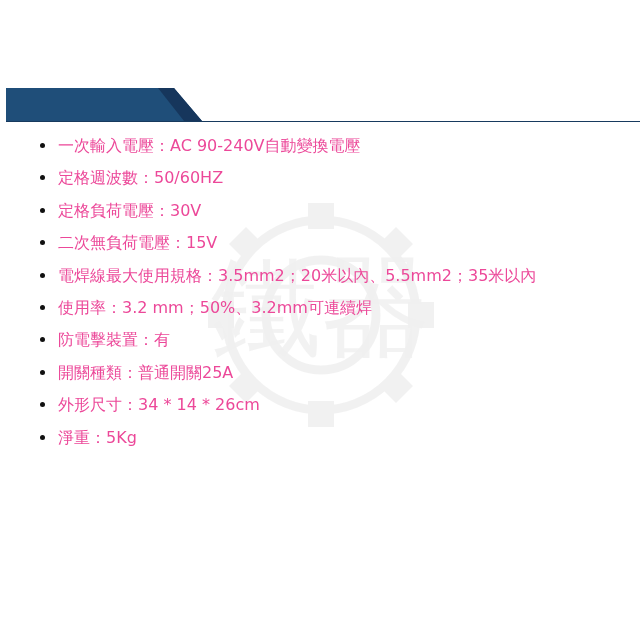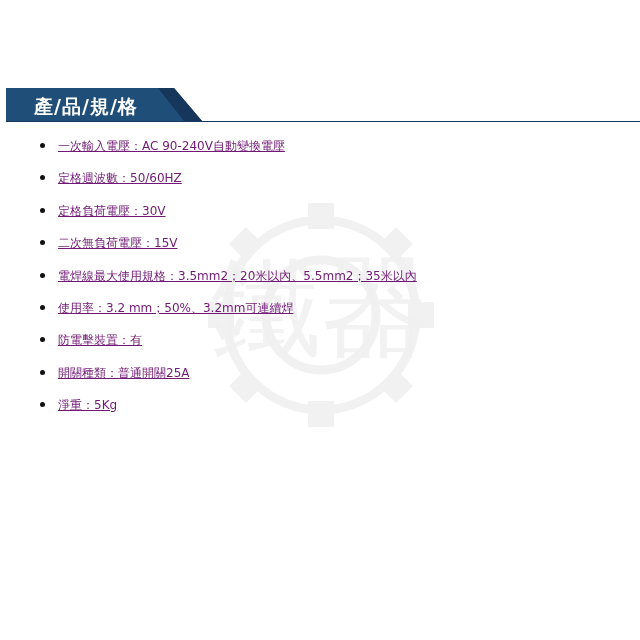--- a/index.html
+++ b/index.html
@@ -74,26 +74,25 @@
     width: 590px;
     margin: 0;
     padding: 0;
     list-style: none;
     z-index: 1;
   }
   .spec-item {
     position: relative;
     padding-left: 26px;
     margin: 0 0 14.4px 0;
-    font-size: 12px;
+    font-size: 16px;
     line-height: 18px;
-    color: #701a75;
+    color: #ec4899;
     white-space: nowrap;
     font-family: "DejaVu Sans", "Liberation Sans", sans-serif;
-    text-decoration: underline;
   }
   .spec-item::before {
     content: "";
     position: absolute;
     left: 8px;
     top: 6px;
     width: 5px;
     height: 5px;
     border-radius: 50%;
     background: #111111;
@@ -123,28 +122,28 @@
       <text x="165" y="150" font-size="110" fill="#cacaca" text-anchor="middle" font-family="DejaVu Sans, sans-serif" opacity="0.85">鐵器</text>
     </svg>
   </div>
 
   <div class="banner-wrap">
     <svg width="200" height="34" viewBox="0 0 200 34" xmlns="http://www.w3.org/2000/svg">
       <polygon points="0,0 168,0 196,33 0,33" fill="#1f4e79"></polygon>
       <polygon points="168,0 196,33 178,33 152,0" fill="#16365c"></polygon>
     </svg>
   </div>
-  <div class="banner-title">產/品/規/格</div>
   <div class="rule"></div>
 
   <ul class="spec-list">
     <li class="spec-item">一次輸入電壓：AC 90-240V自動變換電壓</li>
     <li class="spec-item">定格週波數：50/60HZ</li>
     <li class="spec-item">定格負荷電壓：30V</li>
     <li class="spec-item">二次無負荷電壓：15V</li>
     <li class="spec-item">電焊線最大使用規格：3.5mm2；20米以內、5.5mm2；35米以內</li>
     <li class="spec-item">使用率：3.2 mm；50%、3.2mm可連續焊</li>
     <li class="spec-item">防電擊裝置：有</li>
     <li class="spec-item">開關種類：普通開關25A</li>
+    <li class="spec-item">外形尺寸：34 * 14 * 26cm</li>
     <li class="spec-item">淨重：5Kg</li>
   </ul>
 
 </div>
 
 </body></html>

